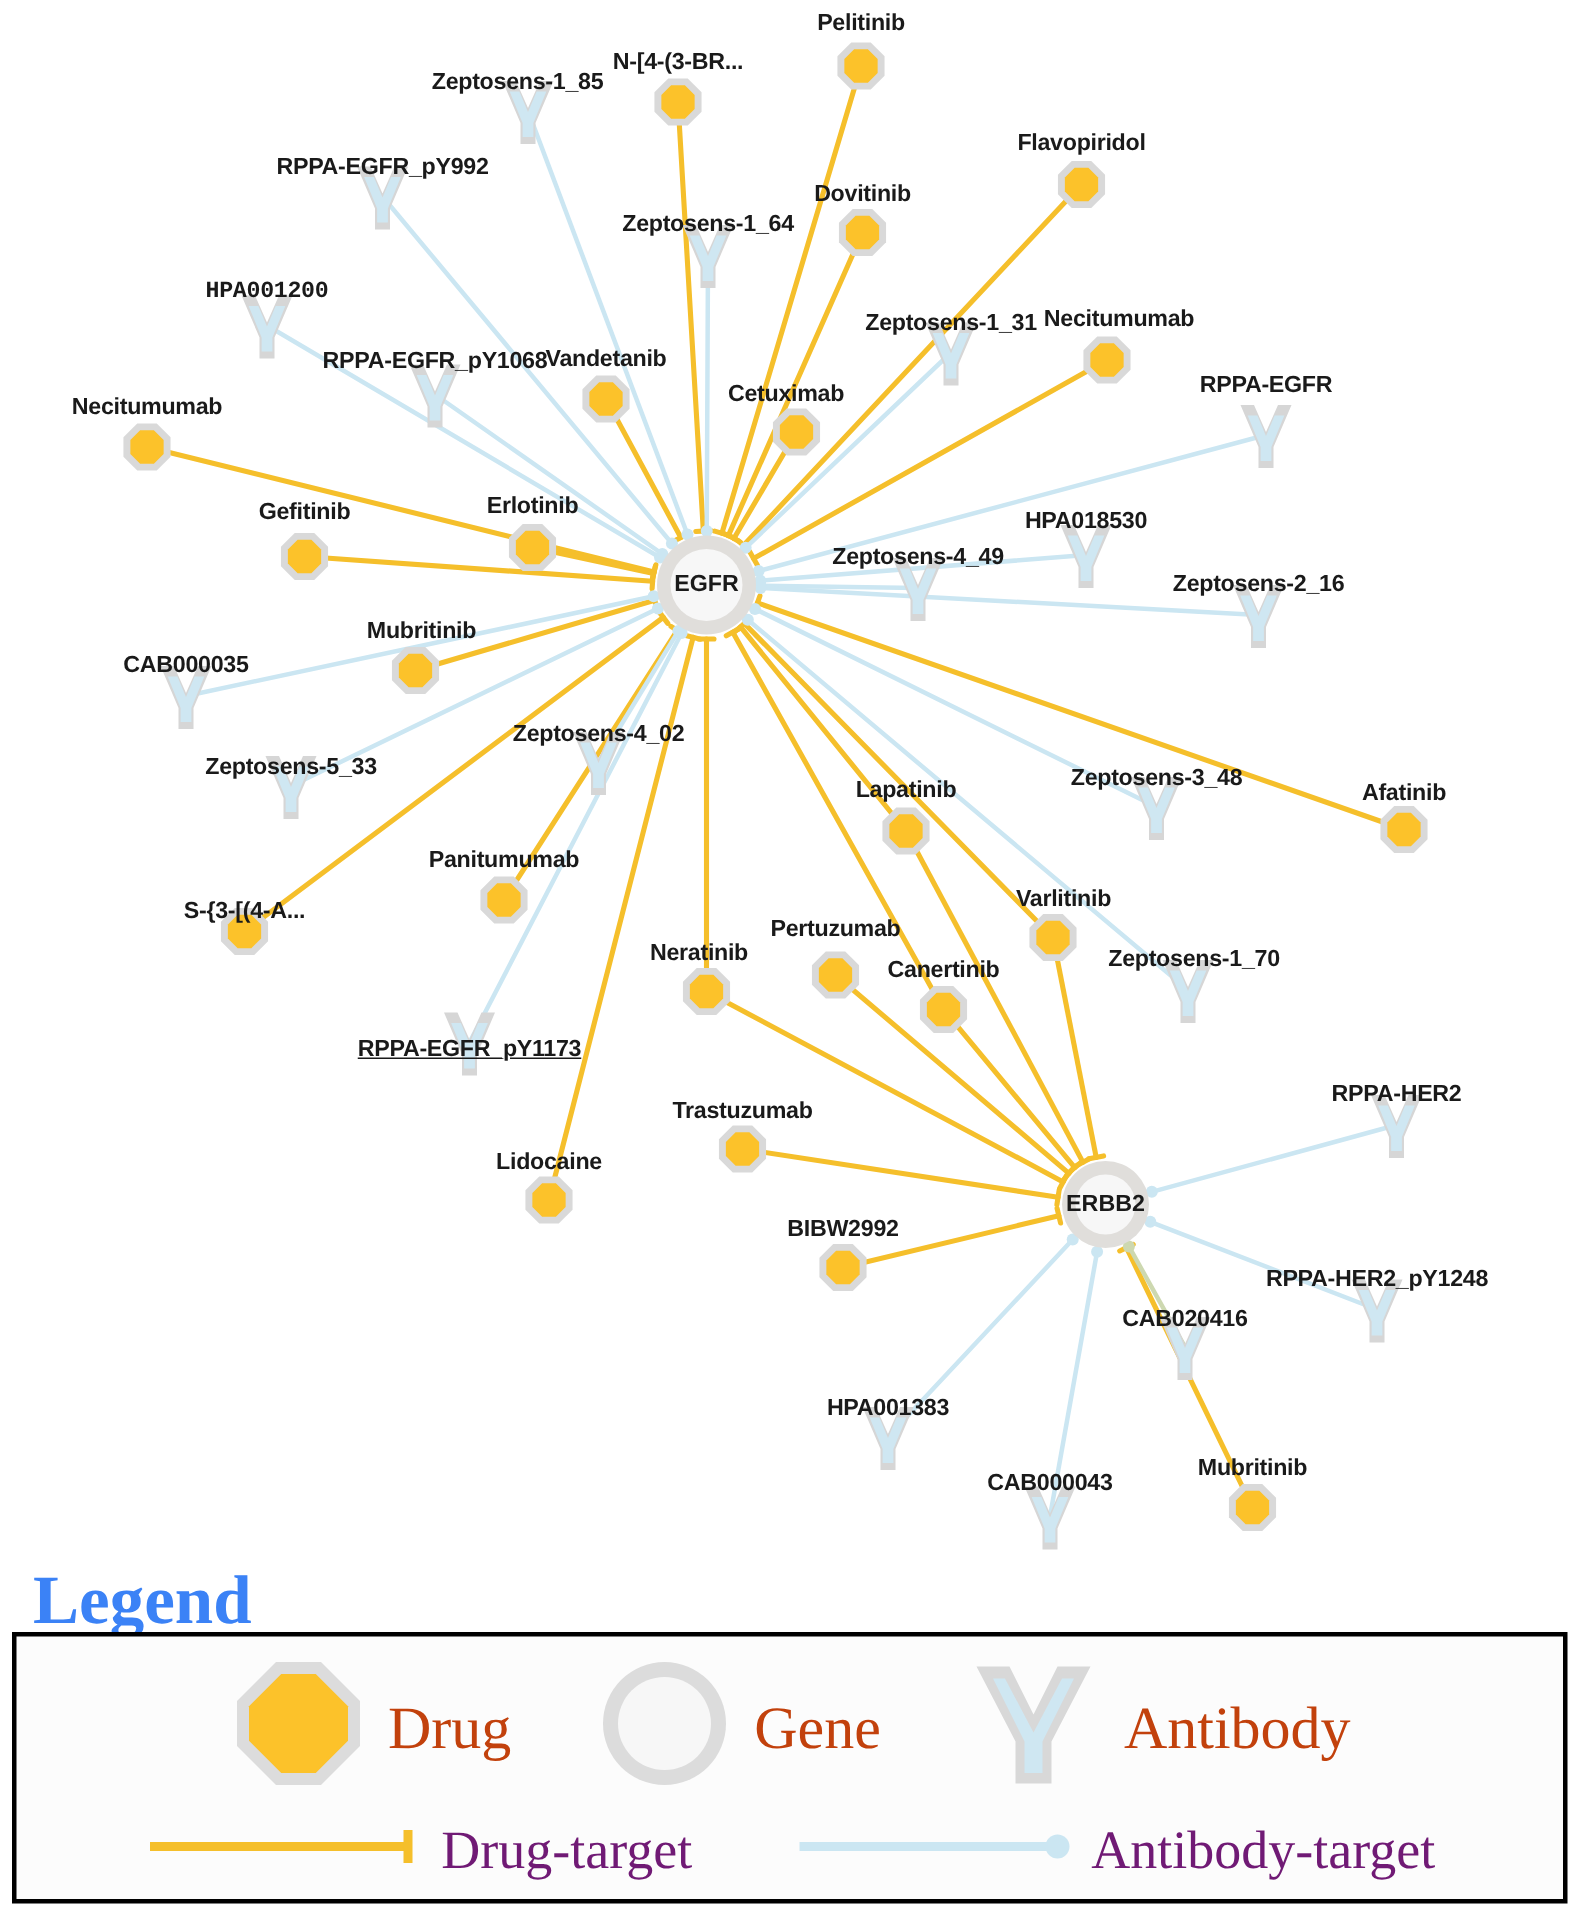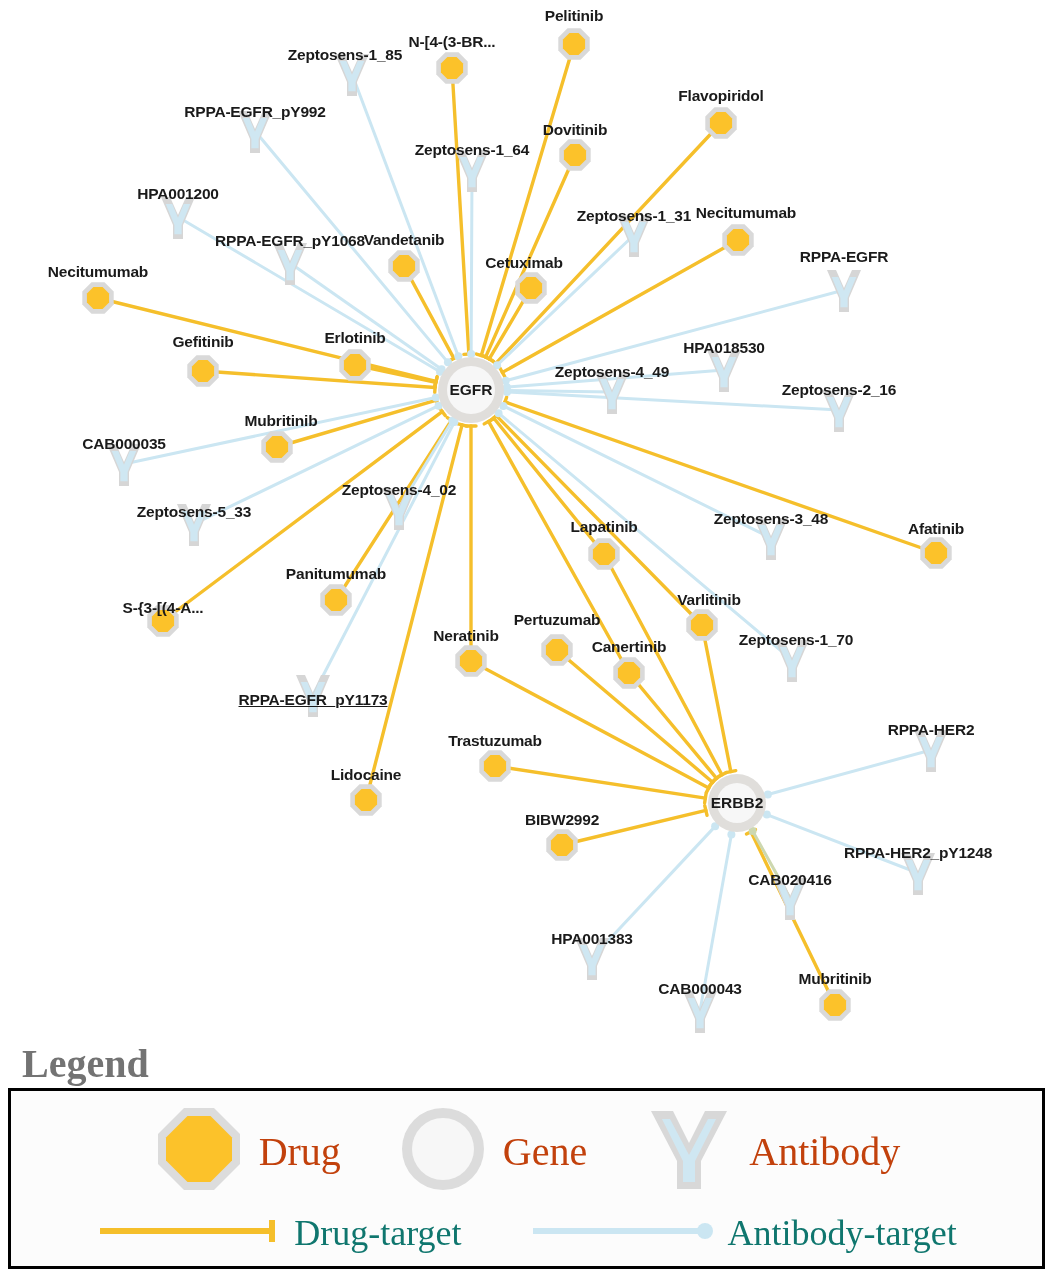--- a/index.html
+++ b/index.html
@@ -51,23 +51,23 @@
     left: 0;
     top: 1040px;
     width: 1059px;
     height: 240px;
   }
   #legend-title {
     position: absolute;
     left: 22px;
     top: 0px;
     font-family: "Liberation Serif", serif;
-    font-size: 40px;
+    font-size: 46px;
     font-weight: bold;
-    color: #737373;
+    color: #3b82f6;
   }
   #legend-box {
     position: absolute;
     left: 8px;
     top: 48px;
     width: 1037px;
     height: 181px;
     border: 3px solid #000;
     background: #fcfcfc;
     box-sizing: border-box;
@@ -102,21 +102,21 @@
     justify-content: center;
   }
   .legend-item2 {
     display: flex;
     align-items: center;
     margin: 0 34px;
   }
   .legend-item2 .lbl {
     font-family: "Liberation Serif", serif;
     font-size: 36px;
-    color: #0f766e;
+    color: #701a75;
     margin-left: 8px;
   }
 </style>
 </head>
 <body>
 
 <div id="network">
   <svg id="net-svg" width="1059" height="1040">
       <line x1="574" y1="44" x2="481.2713105143193" y2="355.49637438879165" stroke="#f5bf2b" stroke-width="3.4" stroke-linecap="round"></line>
       <line x1="476.47914029054033" y1="354.0698034840251" x2="486.06348073809824" y2="356.9229452935582" stroke="#f5bf2b" stroke-width="3.4" stroke-linecap="round"></line>
@@ -327,21 +327,21 @@
       <div class="node-label" style="left: 557px; top: 620px;">Pertuzumab</div>
       <div class="node-label" style="left: 466px; top: 636px;">Neratinib</div>
       <div class="node-label" style="left: 629px; top: 647px;">Canertinib</div>
       <div class="node-label" style="left: 495px; top: 741px;">Trastuzumab</div>
       <div class="node-label" style="left: 366px; top: 775px;">Lidocaine</div>
       <div class="node-label" style="left: 562px; top: 820px;">BIBW2992</div>
       <div class="node-label" style="left: 835px; top: 979px;">Mubritinib</div>
       <div class="node-label" style="left: 345px; top: 55px;">Zeptosens-1_85</div>
       <div class="node-label" style="left: 255px; top: 112px;">RPPA-EGFR_pY992</div>
       <div class="node-label" style="left: 472px; top: 150px;">Zeptosens-1_64</div>
-      <div class="node-label" style="left: 178px; top: 194px;">HPA001200</div>
+      <div class="node-label" style="left: 178px; top: 194px; font-family: Liberation Mono, monospace;">HPA001200</div>
       <div class="node-label" style="left: 634px; top: 216px;">Zeptosens-1_31</div>
       <div class="node-label" style="left: 290px; top: 241px;">RPPA-EGFR_pY1068</div>
       <div class="node-label" style="left: 844px; top: 257px;">RPPA-EGFR</div>
       <div class="node-label" style="left: 724px; top: 348px;">HPA018530</div>
       <div class="node-label" style="left: 612px; top: 372px;">Zeptosens-4_49</div>
       <div class="node-label" style="left: 839px; top: 390px;">Zeptosens-2_16</div>
       <div class="node-label" style="left: 124px; top: 444px;">CAB000035</div>
       <div class="node-label" style="left: 399px; top: 490px;">Zeptosens-4_02</div>
       <div class="node-label" style="left: 194px; top: 512px;">Zeptosens-5_33</div>
       <div class="node-label" style="left: 771px; top: 519px;">Zeptosens-3_48</div>

